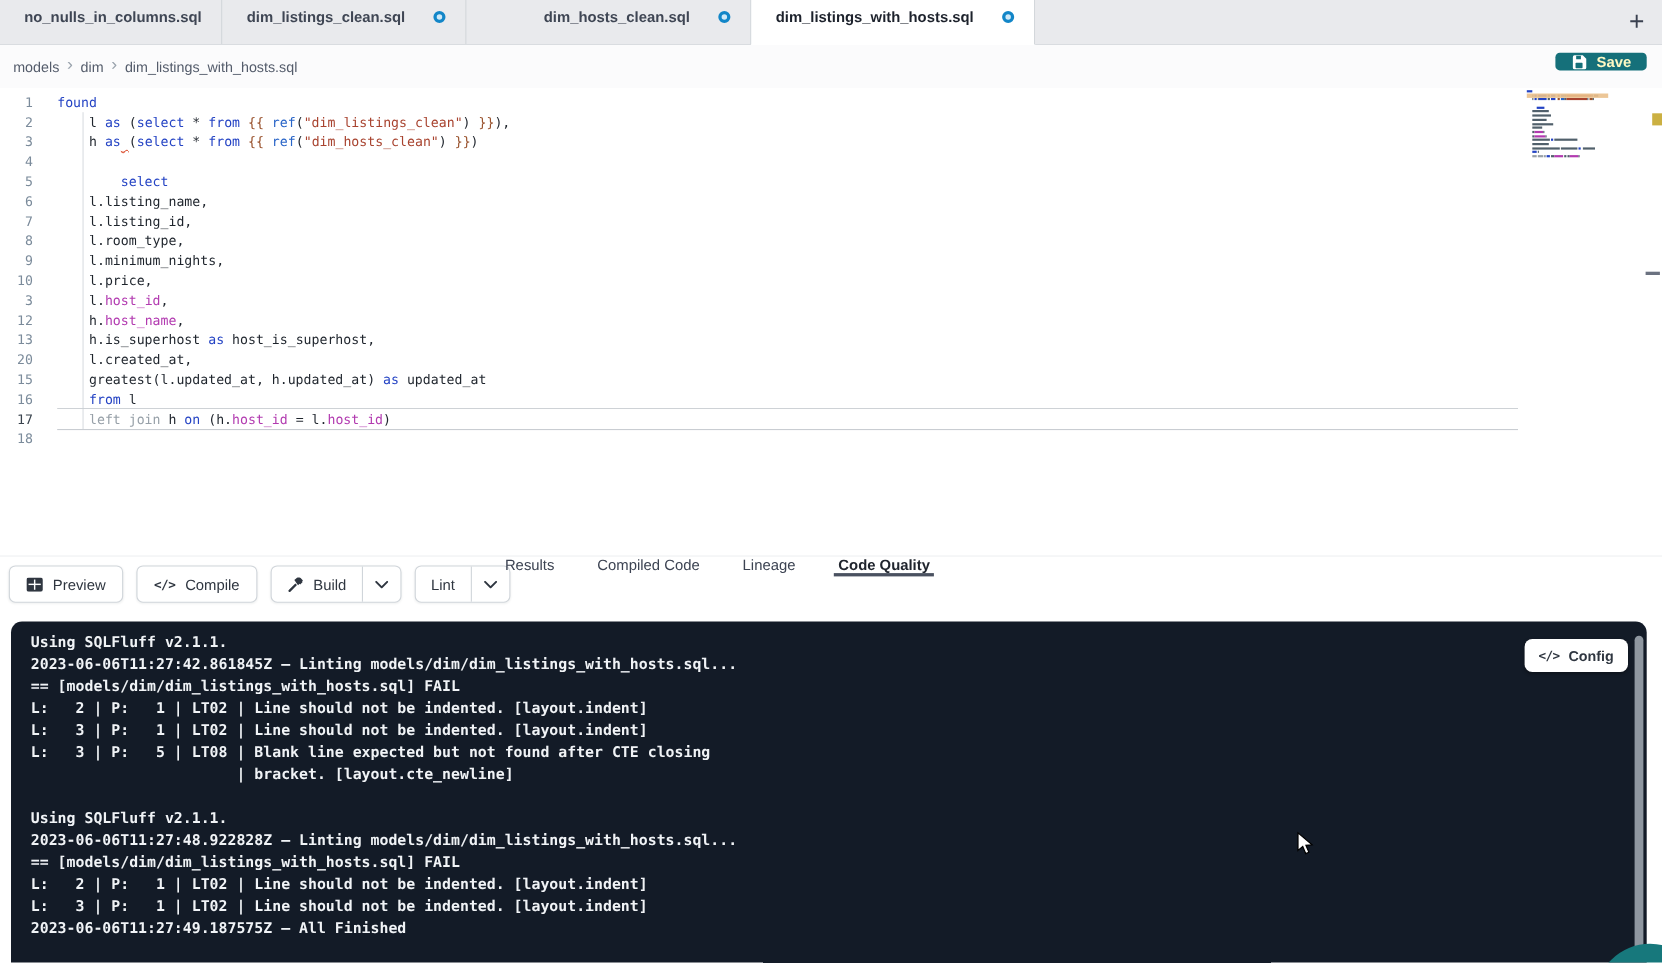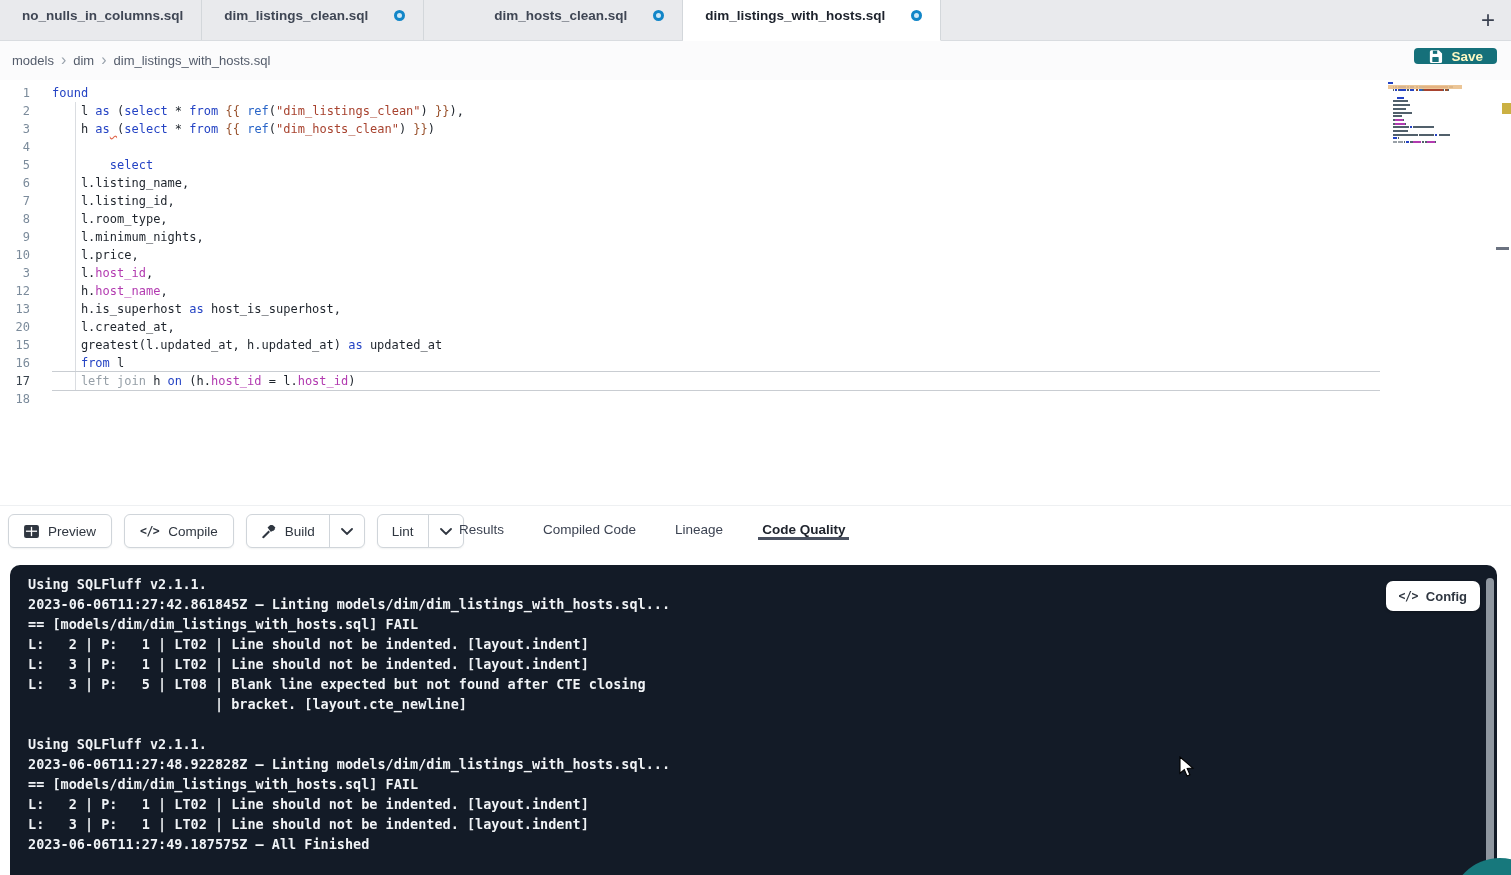--- a/index.html
+++ b/index.html
@@ -94,21 +94,21 @@
     font-size:13.5px; font-weight:500; color:#2f3640; font-family:inherit; cursor:pointer;
   }
   .btn-group { display:flex; align-items:stretch; padding:0; }
   .btn-group .seg {
     display:flex; align-items:center; gap:9px; padding:0 14px;
     font-size:13.5px; font-weight:500; color:#2f3640; background:none; border:none;
     font-family:inherit; cursor:pointer;
   }
   .btn-group .seg.caret { border-left:1px solid #d0d5da; padding:0 11px; }
   .code-glyph { font-family:"DejaVu Sans Mono", monospace; font-weight:700; font-size:11.5px; color:#2f3640; letter-spacing:-0.5px; }
-  .result-tabs { position:absolute; left:455px; top:0; height:49px; display:flex; gap:31px; align-items:center; }
+  .result-tabs { position:absolute; left:455px; top:0; height:49px; display:flex; gap:31px; align-items:flex-start; }
   .result-tab {
     display:flex; align-items:center; padding:0 4px; font-size:13.5px; color:#3c4352;
     border-bottom:3px solid transparent; cursor:pointer;
   }
   .result-tab.active { color:#20252e; font-weight:600; border-bottom-color:#4a5160; }
 
   
   .terminal {
     position:absolute; left:10px; top:565px; width:1487px; height:312px;
     background:#131b27; border-radius:10px 10px 0 0;

